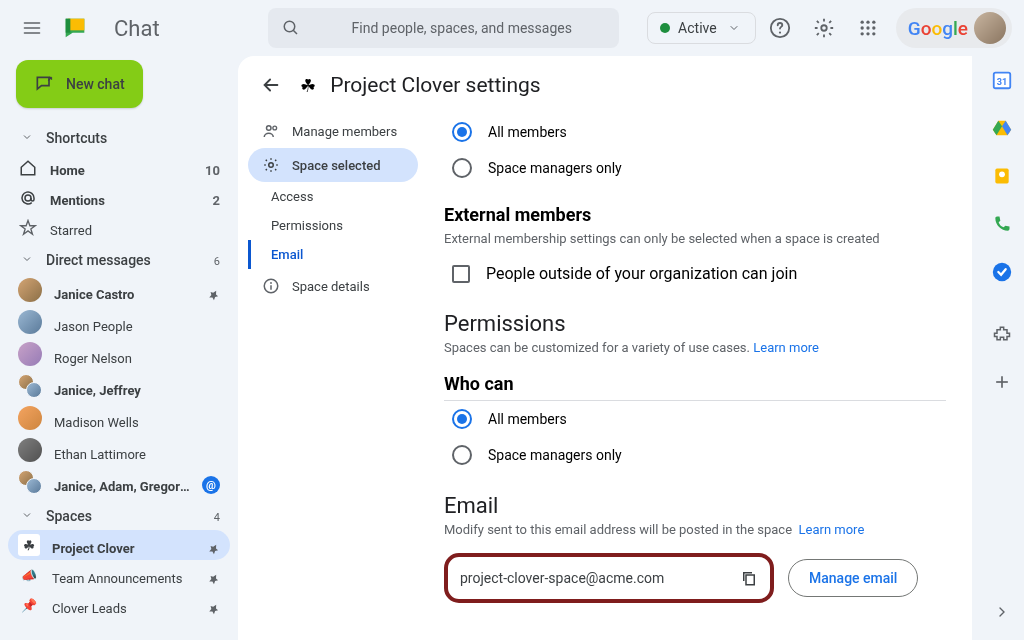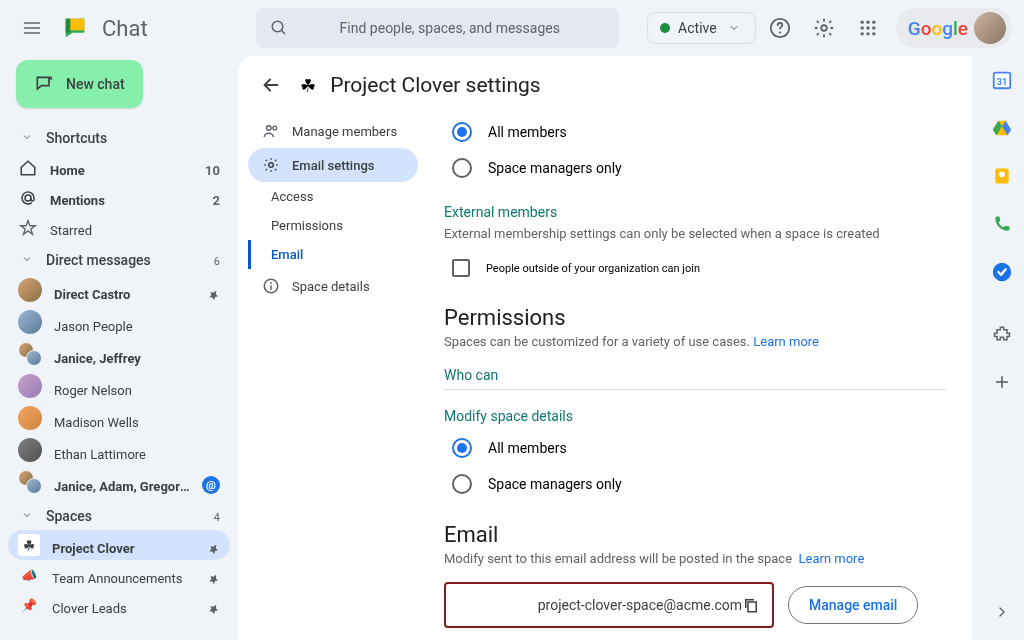--- a/index.html
+++ b/index.html
@@ -1,35 +1,35 @@
 <!DOCTYPE html>
 <html><head>
 <meta charset="utf-8">
 <style>
 * { margin: 0; padding: 0; box-sizing: border-box; font-family: 'Google Sans', Roboto, Arial, sans-serif; }
 body { width: 1024px; height: 640px; background: #f0f4f9; overflow: hidden; border-radius: 20px; position: relative; }
 .topbar { height: 56px; display: flex; align-items: center; padding: 0 12px; gap: 8px; }
 .hamburger { width: 40px; height: 40px; display: flex; align-items: center; justify-content: center; cursor: pointer; border-radius: 50%; }
-.logo-area { display: flex; align-items: center; gap: 12px; margin-right: 100px; }
+.logo-area { display: flex; align-items: center; gap: 24px; margin-right: 100px; }
 .chat-logo { width: 30px; height: 30px; display: flex; align-items: center; justify-content: center; }
 .app-name { font-size: 22px; color: #5f6368; }
 .search-bar { flex: 1; max-width: 420px; height: 40px; background: #e5e9ef; border-radius: 8px; display: flex; align-items: center; padding: 0 14px; gap: 12px; margin-right: auto; }
 .search-bar input { border: none; background: transparent; font-size: 14px; color: #5f6368; outline: none; flex: 1; padding-left: 40px; }
 .search-bar input::placeholder { color: #5f6368; }
 .status-pill { display: flex; align-items: center; gap: 8px; background: #f0f4f9; border: 1px solid #dadce0; border-radius: 8px; padding: 6px 12px; margin-left: 12px; cursor: pointer; }
 .status-dot { width: 10px; height: 10px; background: #1e8e3e; border-radius: 50%; }
 .icon-btn { width: 40px; height: 40px; display: flex; align-items: center; justify-content: center; cursor: pointer; border-radius: 50%; color: #5f6368; }
 .topbar-right { display: flex; align-items: center; gap: 4px; margin-left: 8px; }
 .google-logo { font-size: 19px; font-weight: 500; }
 .g-b { color: #4285f4; } .g-r { color: #ea4335; } .g-y { color: #fbbc05; } .g-g { color: #34a853; }
 .avatar-user { width: 32px; height: 32px; border-radius: 50%; background: linear-gradient(135deg, #c8b5a0, #8a7560); margin-left: 6px; }
 .account-pill { display: flex; align-items: center; background: #e8eaed; border-radius: 24px; padding: 4px 6px 4px 12px; margin-left: 4px; }
 .main-layout { display: flex; height: calc(100% - 56px); }
 .left-sidebar { width: 238px; padding: 0 8px 8px 8px; overflow-y: auto; }
-.new-chat-btn { background: #86efac; border: none; border-radius: 12px; padding: 14px 18px; display: flex; align-items: center; gap: 12px; font-size: 14px; font-weight: 500; color: #3c4043; box-shadow: 0 1px 2px rgba(0,0,0,0.15); margin: 4px 0 14px 8px; cursor: pointer; }
+.new-chat-btn { background: #84cc16; border: none; border-radius: 12px; padding: 14px 18px; display: flex; align-items: center; gap: 12px; font-size: 14px; font-weight: 500; color: #3c4043; box-shadow: 0 1px 2px rgba(0,0,0,0.15); margin: 4px 0 14px 8px; cursor: pointer; }
 .side-section { margin-bottom: 2px; }
 .side-header { display: flex; align-items: flex-end; padding: 6px 10px; gap: 10px; font-size: 14px; font-weight: 500; color: #3c4043; cursor: pointer; }
 .side-header .count { margin-left: auto; font-size: 11px; color: #5f6368; font-weight: 400; }
 .side-item { display: flex; align-items: flex-end; padding: 4px 10px; gap: 12px; font-size: 13px; color: #3c4043; border-radius: 16px; cursor: pointer; position: relative; min-height: 30px; }
 .side-item.bold { font-weight: 700; }
 .side-item.active { background: #d3e3fd; }
 .side-item .right-icon { margin-left: auto; color: #5f6368; font-size: 13px; }
 .side-item .badge-at { margin-left: auto; width: 18px; height: 18px; background: #1a73e8; color: #fff; border-radius: 50%; font-size: 11px; display: flex; align-items: center; justify-content: center; font-weight: 700; }
 .side-icon { width: 20px; height: 20px; display: flex; align-items: center; justify-content: center; color: #5f6368; flex-shrink: 0; }
 .person-avatar { width: 24px; height: 24px; border-radius: 50%; flex-shrink: 0; background: #ccc; }
@@ -57,24 +57,24 @@
 .nav-icon { width: 18px; height: 18px; display: flex; align-items: center; justify-content: center; color: #5f6368; }
 .settings-content { flex: 1; padding: 0 26px 20px 26px; overflow-y: auto; }
 .radio-row { display: flex; align-items: center; gap: 16px; padding: 8px 0; margin-left: 8px; }
 .radio { width: 20px; height: 20px; border: 2px solid #5f6368; border-radius: 50%; display: flex; align-items: center; justify-content: center; cursor: pointer; }
 .radio.checked { border-color: #1a73e8; }
 .radio.checked::after { content: ''; width: 10px; height: 10px; background: #1a73e8; border-radius: 50%; }
 .checkbox { width: 18px; height: 18px; border: 2px solid #5f6368; border-radius: 2px; cursor: pointer; }
 .section-title { font-size: 22px; color: #202124; margin-top: 20px; margin-bottom: 4px; }
 .section-desc { font-size: 13px; color: #5f6368; }
 .section-desc a { color: #1a73e8; text-decoration: none; }
-.sub-heading { font-size: 14px; font-weight: 400; color: #0f766e; margin-top: 18px; margin-bottom: 6px; }
+.sub-heading { font-size: 18px; font-weight: 700; color: #000000; margin-top: 18px; margin-bottom: 6px; }
 .divider { border-top: 1px solid #dadce0; margin-top: 6px; }
 .email-row { display: flex; align-items: center; gap: 14px; margin-top: 16px; }
-.email-input-wrap { flex: 0 0 330px; border: 2px solid #7f1d1d; border-radius: 4px; padding: 12px 12px; display: flex; align-items: center; justify-content: flex-end; font-size: 14px; color: #3c4043; }
+.email-input-wrap { flex: 0 0 330px; border: 4px solid #7f1d1d; border-radius: 15px; padding: 12px 12px; display: flex; align-items: center; justify-content: space-between; font-size: 14px; color: #3c4043; }
 .manage-btn { border: 1px solid #747775; background: #fff; color: #1a73e8; border-radius: 20px; padding: 10px 20px; font-size: 14px; font-weight: 500; cursor: pointer; }
 .right-rail { position: absolute; right: 0; top: 56px; width: 44px; height: calc(100% - 56px); display: flex; flex-direction: column; align-items: center; padding-top: 12px; gap: 24px; }
 .rail-icon { width: 24px; height: 24px; cursor: pointer; display: flex; align-items: center; justify-content: center; }
 .rail-bottom { margin-top: auto; margin-bottom: 16px; }
 svg { display: block; }
 .chevron { width: 18px; height: 18px; display: inline-flex; align-items: center; justify-content: center; color: #5f6368; transform: rotate(0deg); }
 </style>
 </head>
 <body>
 
@@ -198,41 +198,41 @@
         <span class="chevron">
             <svg width="12" height="12" viewBox="0 0 24 24">
               <path d="M6 9l6 6 6-6" stroke="#5f6368" stroke-width="2" fill="none"></path>
             </svg>
           </span>
         <span>Direct messages</span>
         <span class="count">6</span>
       </div>
       <div class="side-item bold">
           <div class="person-avatar pa1"></div>
-          <span>Direct Castro</span>
+          <span>Janice Castro</span>
           <span class="right-icon">
             <svg width="13" height="13" viewBox="0 0 24 24">
               <path d="M12 2l3 6 5 1-4 4 1 6-5-3-5 3 1-6-4-4 5-1 3-6z" fill="#5f6368" transform="rotate(30 12 12)"></path>
             </svg>
           </span>
         </div>
       <div class="side-item">
           <div class="person-avatar pa3"></div>
           <span>Jason People</span>
+        </div>
+      <div class="side-item">
+          <div class="person-avatar pa4"></div>
+          <span>Roger Nelson</span>
         </div>
       <div class="side-item bold">
           <div class="multi-av">
             <div class="a1"></div>
             <div class="a2"></div>
           </div>
           <span>Janice, Jeffrey</span>
-        </div>
-      <div class="side-item">
-          <div class="person-avatar pa4"></div>
-          <span>Roger Nelson</span>
         </div>
       <div class="side-item">
           <div class="person-avatar pa5"></div>
           <span>Madison Wells</span>
         </div>
       <div class="side-item">
           <div class="person-avatar pa6"></div>
           <span>Ethan Lattimore</span>
         </div>
       <div class="side-item bold">
@@ -308,21 +308,21 @@
             </span>
           <span>Manage members</span>
         </div>
         <div class="settings-nav-item active">
           <span class="nav-icon">
               <svg width="18" height="18" viewBox="0 0 24 24">
                 <circle cx="12" cy="12" r="3" stroke="#3c4043" stroke-width="2" fill="none"></circle>
                 <path d="M12 3v2M12 19v2M5 5l1.5 1.5M17.5 17.5L19 19M3 12h2M19 12h2M5 19l1.5-1.5M17.5 6.5L19 5" stroke="#3c4043" stroke-width="2"></path>
               </svg>
             </span>
-          <span>Email settings</span>
+          <span>Space selected</span>
         </div>
         <div class="settings-nav-sub">Access</div>
         <div class="settings-nav-sub">Permissions</div>
         <div class="settings-nav-sub active">Email</div>
         <div class="settings-nav-item">
           <span class="nav-icon">
               <svg width="18" height="18" viewBox="0 0 24 24">
                 <circle cx="12" cy="12" r="9" stroke="#5f6368" stroke-width="2" fill="none"></circle>
                 <line x1="12" y1="11" x2="12" y2="17" stroke="#5f6368" stroke-width="2"></line>
                 <circle cx="12" cy="8" r="1.2" fill="#5f6368"></circle>
@@ -339,31 +339,30 @@
         </div>
         <div class="radio-row">
           <span class="radio"></span>
           <span style="font-size:14px;">Space managers only</span>
         </div>
 
         <div class="sub-heading">External members</div>
         <div class="section-desc">External membership settings can only be selected when a space is created</div>
         <div class="radio-row" style="margin-top:10px;">
           <span class="checkbox"></span>
-          <span style="font-size:11px;">People outside of your organization can join</span>
+          <span style="font-size:16px;">People outside of your organization can join</span>
         </div>
 
         <div class="section-title">Permissions</div>
         <div class="section-desc">
           <span>Spaces can be customized for a variety of use cases.</span>
           <a href="#">Learn more</a>
         </div>
         <div class="sub-heading">Who can</div>
         <div class="divider"></div>
-        <div class="sub-heading">Modify space details</div>
         <div class="radio-row">
           <span class="radio checked"></span>
           <span style="font-size:14px;">All members</span>
         </div>
         <div class="radio-row">
           <span class="radio"></span>
           <span style="font-size:14px;">Space managers only</span>
         </div>
 
         <div class="section-title">Email</div>

